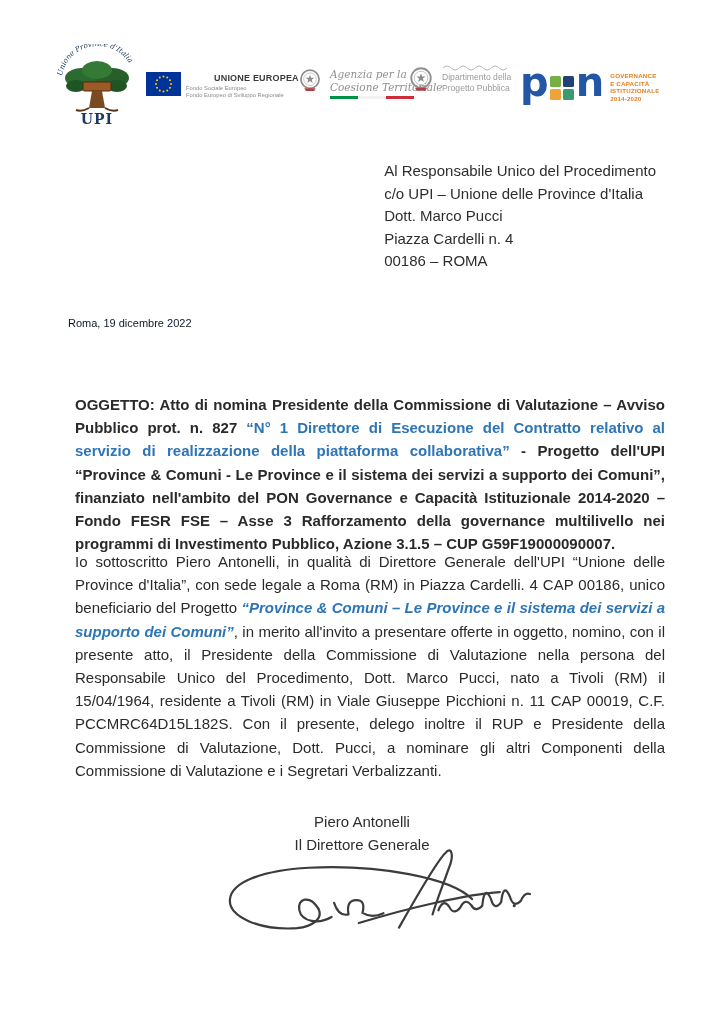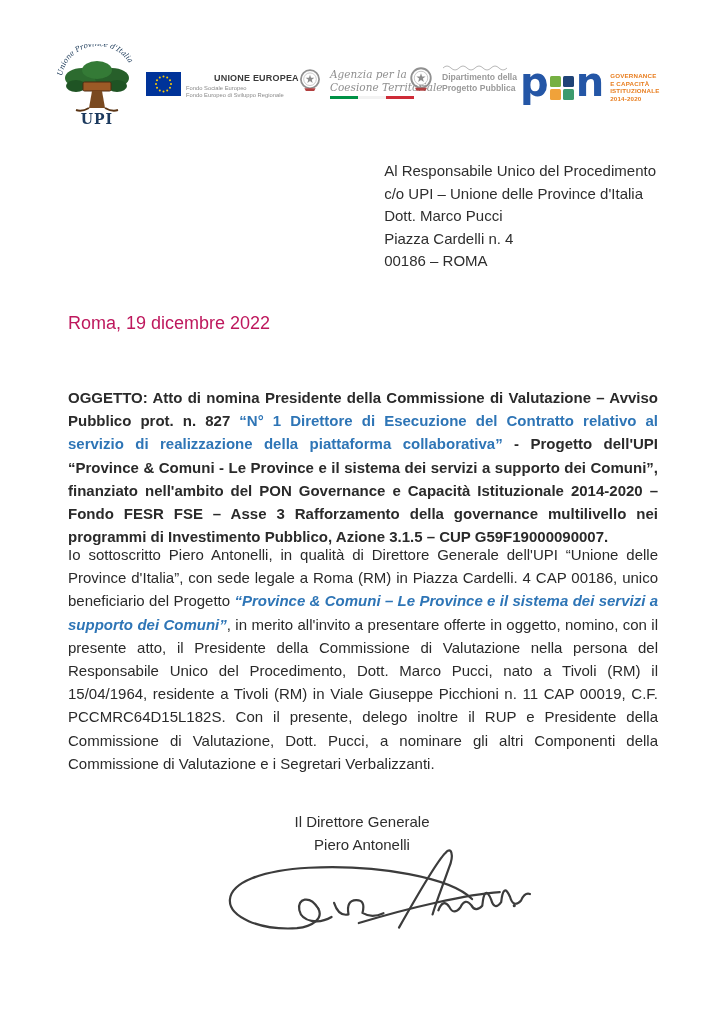--- a/index.html
+++ b/index.html
@@ -21,33 +21,33 @@
   .eu-text{padding-top:1px;}
   .eu-title{font-size:9px;font-weight:700;color:#3a3a3a;letter-spacing:.2px;margin-left:28px;}
   .eu-sub{font-size:5.8px;color:#8a8a8a;margin-top:1.5px;}
   .agenzia-logo{left:296px;top:22px;display:flex;align-items:flex-start;gap:6px;}
   .script-lines{font-family:"DejaVu Serif", serif;font-style:italic;color:#8f8f8f;font-size:10.5px;line-height:13px;padding-top:4px;}
   .tricolor{display:flex;height:3px;width:84px;margin-top:2px;}
   .tricolor span{flex:1;}
   .dfp-logo{left:406px;top:20px;display:flex;align-items:flex-start;gap:6px;}
   .dfp-text{padding-top:2px;}
   .dfp-squiggle{display:block;margin-bottom:1px;}
-  .dfp-line{font-size:8.6px;font-weight:700;color:#9a9a9a;line-height:10.5px;}
+  .dfp-line{font-size:8.6px;font-weight:400;color:#9a9a9a;line-height:10.5px;}
   .pon-logo{left:520px;top:20px;display:flex;align-items:flex-start;gap:7px;}
   .pon-word{display:flex;align-items:flex-start;}
   .pon-letter{font-family:"DejaVu Sans", sans-serif;font-weight:800;font-size:40px;line-height:40px;color:#2456A6;letter-spacing:-1px;}
   .pon-grid{display:grid;grid-template-columns:11px 11px;grid-template-rows:11px 11px;gap:2px;margin:14px 2px 0 2px;}
   .pon-grid span{display:block;border-radius:1.5px;}
   .pon-right{padding-top:10px;}
   .pon-right div{font-size:6.2px;font-weight:700;color:#E87D1E;line-height:7.6px;letter-spacing:.2px;}
 
   
   .recipient{position:absolute;right:68px;top:160px;text-align:left;font-size:15px;line-height:22.5px;color:#2e2e2e;}
-  .dateblock{position:absolute;left:68px;top:312px;font-size:18px;line-height:22.5px;color:#be185d;}
-  .para{position:absolute;left:68px;width:590px;font-size:15px;line-height:23.2px;text-align:justify;color:#2a2a2a;margin:0;}
+  .dateblock{position:absolute;left:68px;top:312px;font-size:11px;line-height:22.5px;color:#0f172a;}
+  .para{position:absolute;left:68px;width:590px;font-size:15px;line-height:23.2px;text-align:justify;color:#2a2a2a;margin:7px;}
   .oggetto{top:386px;}
   .bodytext{top:543px;}
   .seg-regular{font-weight:400;}
   .seg-bold{font-weight:700;}
   .seg-bold-blue{font-weight:700;color:#2E75B6;}
   .seg-bold-italic-blue{font-weight:700;font-style:italic;color:#2E75B6;}
 
   .closing{position:absolute;left:0;top:810px;width:724px;text-align:center;font-size:15px;line-height:23px;color:#2e2e2e;}
   .signature{position:absolute;left:0;top:845px;width:724px;height:105px;}
 </style>
@@ -169,22 +169,22 @@
 
   <div class="dateblock">
     <div>Roma, 19 dicembre 2022</div>
   </div>
 
   <p class="para oggetto"><span class="seg-bold">OGGETTO: Atto di nomina Presidente della Commissione di Valutazione – Avviso Pubblico prot. n. 827 </span><span class="seg-bold-blue">“N° 1 Direttore di Esecuzione del Contratto relativo al servizio di realizzazione della piattaforma collaborativa”</span><span class="seg-bold"> - Progetto dell'UPI “Province &amp; Comuni - Le Province e il sistema dei servizi a supporto dei Comuni”, finanziato nell'ambito del PON Governance e Capacità Istituzionale 2014-2020 – Fondo FESR FSE – Asse 3 Rafforzamento della governance multilivello nei programmi di Investimento Pubblico, Azione 3.1.5 – CUP G59F19000090007.</span></p>
 
   <p class="para bodytext"><span class="seg-regular">Io sottoscritto Piero Antonelli, in qualità di Direttore Generale dell'UPI “Unione delle Province d'Italia”, con sede legale a Roma (RM) in Piazza Cardelli. 4 CAP 00186, unico beneficiario del Progetto </span><span class="seg-bold-italic-blue">“Province &amp; Comuni – Le Province e il sistema dei servizi a supporto dei Comuni”</span><span class="seg-regular">, in merito all'invito a presentare offerte in oggetto, nomino, con il presente atto, il Presidente della Commissione di Valutazione nella persona del Responsabile Unico del Procedimento, Dott. Marco Pucci, nato a Tivoli (RM) il 15/04/1964, residente a Tivoli (RM) in Viale Giuseppe Picchioni n. 11 CAP 00019, C.F. PCCMRC64D15L182S. Con il presente, delego inoltre il RUP e Presidente della Commissione di Valutazione, Dott. Pucci, a nominare gli altri Componenti della Commissione di Valutazione e i Segretari Verbalizzanti.</span></p>
 
   <div class="closing">
+    <div>Piero Antonelli</div>
     <div>Il Direttore Generale</div>
-    <div>Piero Antonelli</div>
   </div>
 
   <svg class="signature" viewBox="0 0 724 105">
     <g fill="none" stroke="#3c3c3c" stroke-width="2.2" stroke-linecap="round" stroke-linejoin="round" transform="rotate(-2 360 55)">
       <path d="M 472 58 C 452 36 380 20 310 21 C 262 22 232 33 230 50 C 228 67 258 82 296 81 C 312 80 323 72 318 62"></path>
       <path d="M 318 62 C 310 48 297 51 299 63 C 301 75 318 78 331 71 M 334 57 q 4 14 14 12 q -2 -14 8 -14 q 10 0 6 13 q 9 6 21 1"></path>
       <path d="M 398 84 C 420 48 438 19 447 11 C 453 4 456 13 450 26 C 443 44 436 60 432 72"></path>
       <path d="M 358 78 C 410 64 468 53 500 52"></path>
       <path d="M 438 68 q 5 -12 11 -3 q 4 9 11 1 q 5 -10 11 -2 q 4 8 11 1 q 3 -22 9 -6 q 3 12 10 3 q 3 -20 9 -5 q 3 12 11 4 q 4 -8 9 -6"></path>
       <circle cx="514" cy="66" r="1.6" fill="#3c3c3c" stroke="none"></circle>

